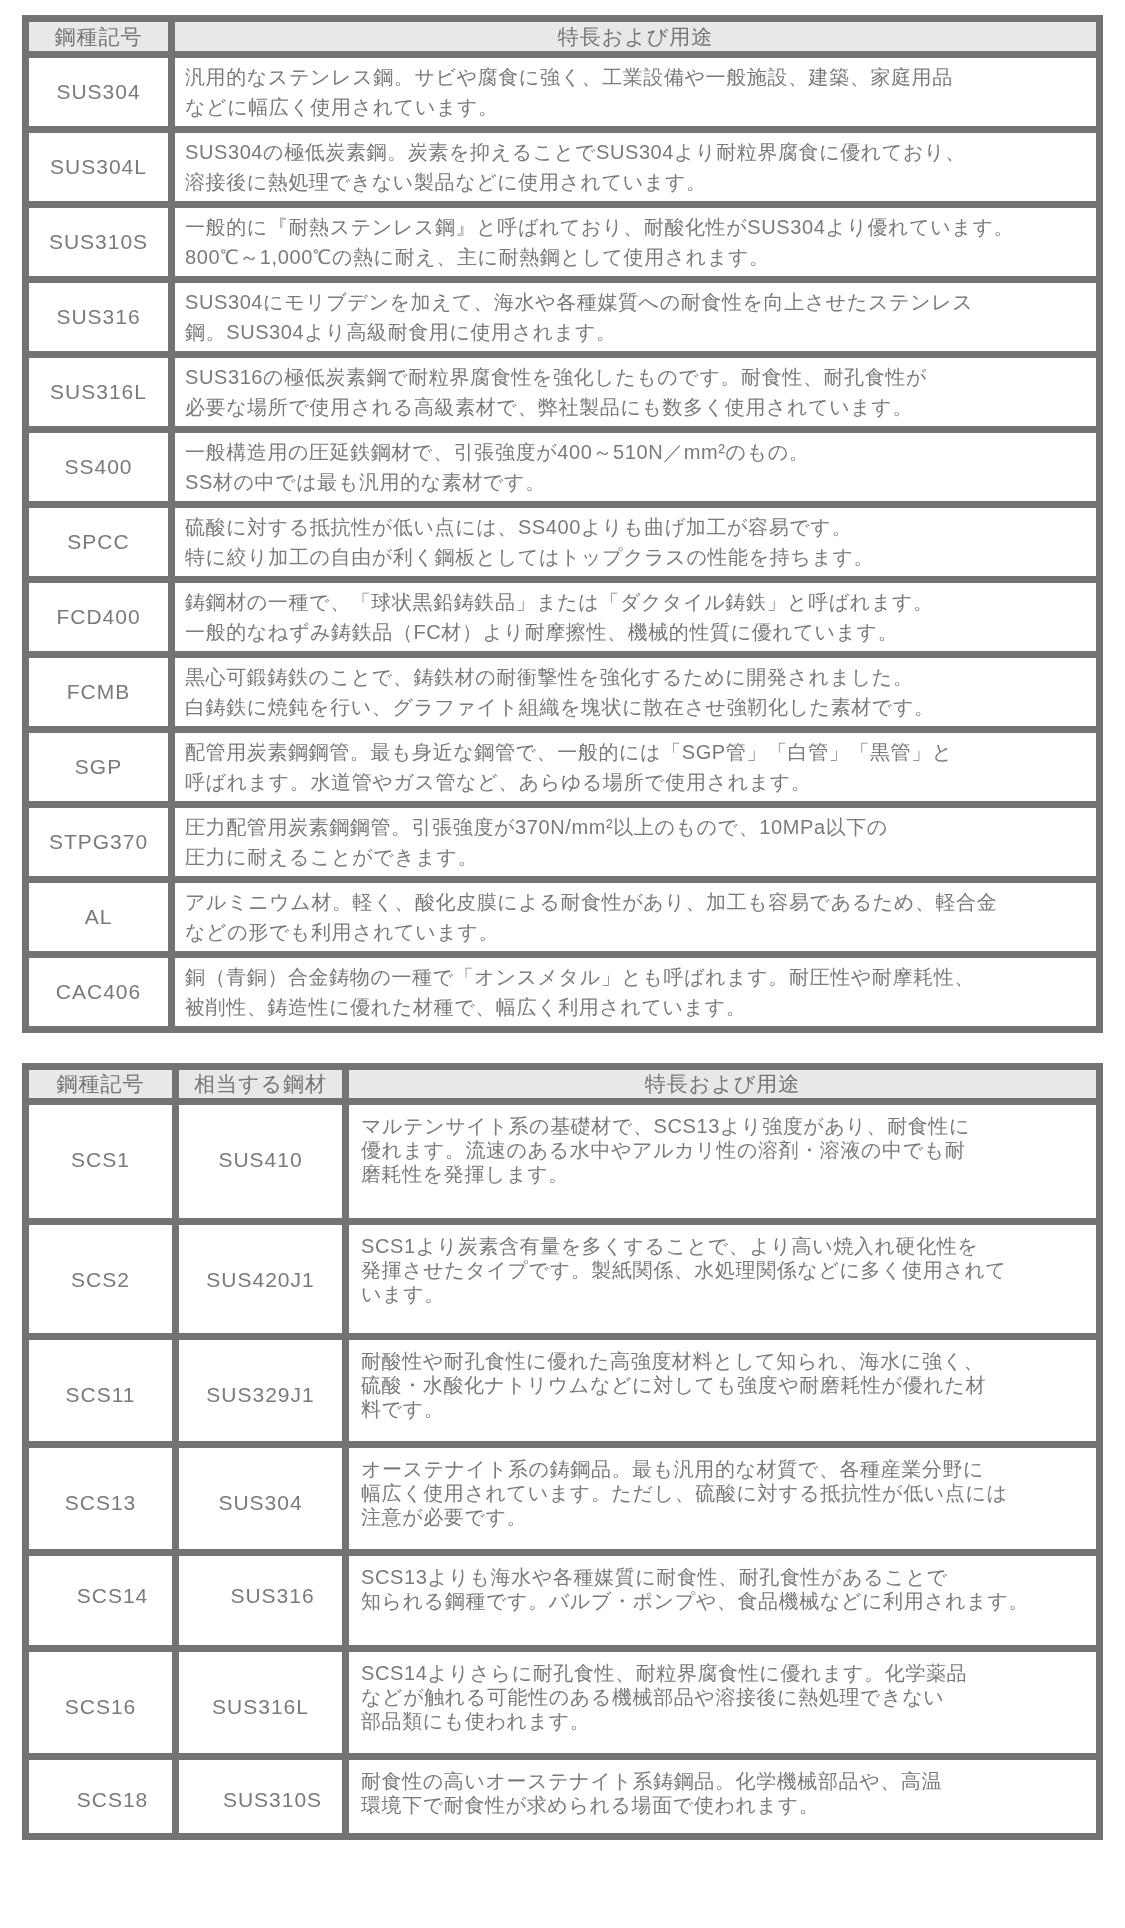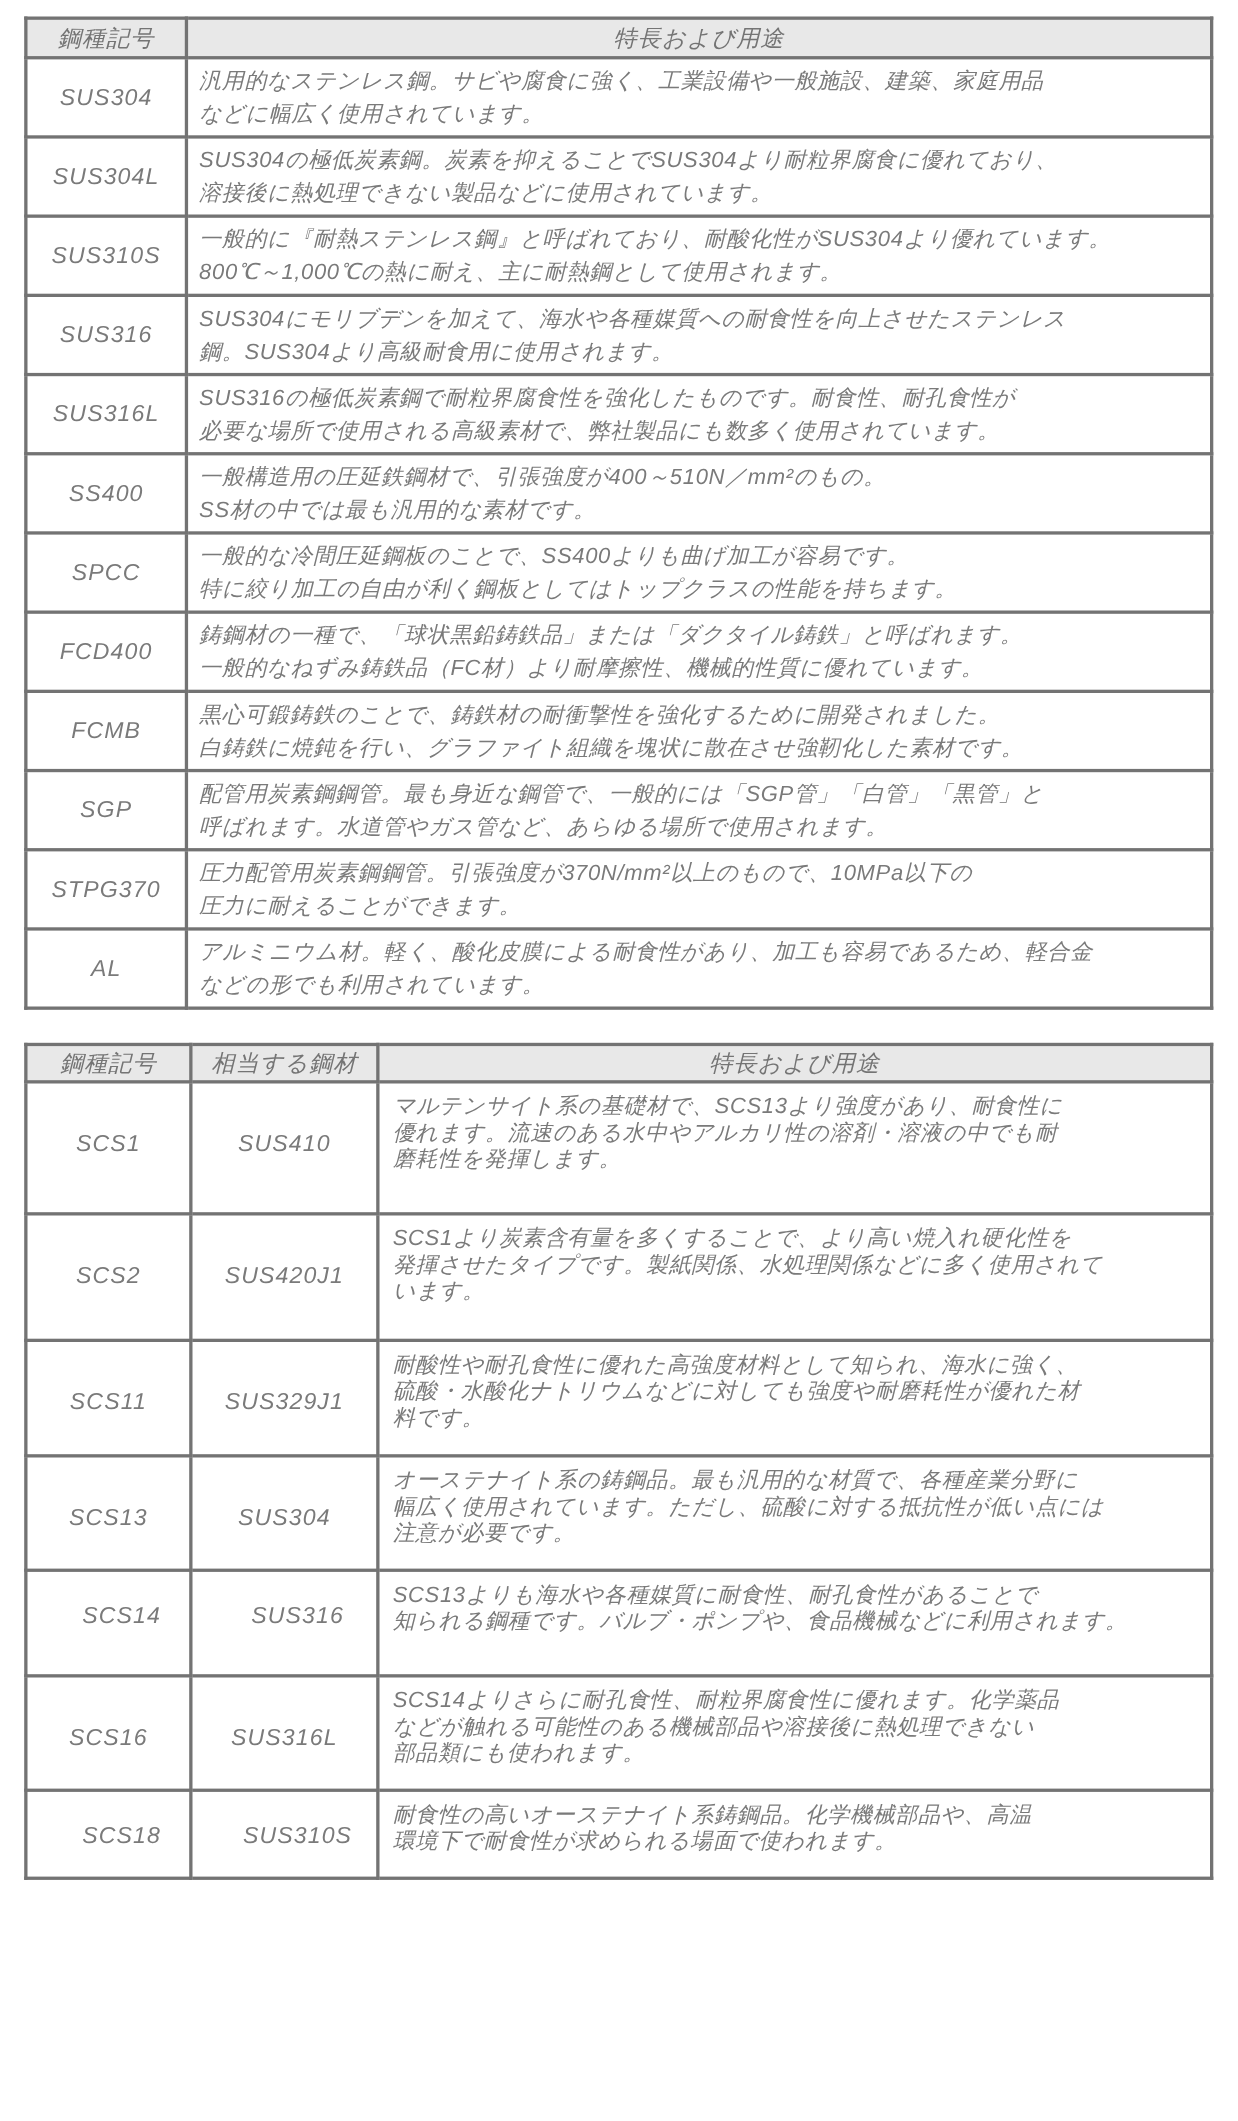--- a/index.html
+++ b/index.html
@@ -12,21 +12,21 @@
   }
   .page { padding:15px 22px 0 22px; }
 
   table.tbl {
     border-collapse:collapse;
     table-layout:fixed;
     width:1081px;
     border:2px solid #5d5d5d;
     background:#ffffff;
   }
-  .tbl th, .tbl td { border:3px solid #737373;font-style:italic; }
+  .tbl th, .tbl td { border:7px solid #737373; }
 
   .tbl thead th {
     background:#e8e8e8;
     font-weight:normal;
     font-size:21px;
     letter-spacing:1px;
     text-align:center;
     color:#747474;
   }
   .t1 thead tr { height:36px; }
@@ -123,21 +123,21 @@
         <td class="desc">SUS316の極低炭素鋼で耐粒界腐食性を強化したものです。耐食性、耐孔食性が
 必要な場所で使用される高級素材で、弊社製品にも数多く使用されています。</td>
       </tr>
       <tr>
         <td class="code">SS400</td>
         <td class="desc">一般構造用の圧延鉄鋼材で、引張強度が400～510N／mm²のもの。
 SS材の中では最も汎用的な素材です。</td>
       </tr>
       <tr>
         <td class="code">SPCC</td>
-        <td class="desc">一般的な冷間圧延鋼板のことで、SS400よりも曲げ加工が容易です。
+        <td class="desc">硫酸に対する抵抗性が低い点には、SS400よりも曲げ加工が容易です。
 特に絞り加工の自由が利く鋼板としてはトップクラスの性能を持ちます。</td>
       </tr>
       <tr>
         <td class="code">FCD400</td>
         <td class="desc">鋳鋼材の一種で、「球状黒鉛鋳鉄品」または「ダクタイル鋳鉄」と呼ばれます。
 一般的なねずみ鋳鉄品（FC材）より耐摩擦性、機械的性質に優れています。</td>
       </tr>
       <tr>
         <td class="code">FCMB</td>
         <td class="desc">黒心可鍛鋳鉄のことで、鋳鉄材の耐衝撃性を強化するために開発されました。
@@ -150,20 +150,25 @@
       </tr>
       <tr>
         <td class="code">STPG370</td>
         <td class="desc">圧力配管用炭素鋼鋼管。引張強度が370N/mm²以上のもので、10MPa以下の
 圧力に耐えることができます。</td>
       </tr>
       <tr>
         <td class="code">AL</td>
         <td class="desc">アルミニウム材。軽く、酸化皮膜による耐食性があり、加工も容易であるため、軽合金
 などの形でも利用されています。</td>
+      </tr>
+      <tr>
+        <td class="code">CAC406</td>
+        <td class="desc">銅（青銅）合金鋳物の一種で「オンスメタル」とも呼ばれます。耐圧性や耐摩耗性、
+被削性、鋳造性に優れた材種で、幅広く利用されています。</td>
       </tr>
     </tbody>
   </table>
 
   <table class="tbl t2">
     <colgroup>
         <col class="c-code">
         <col class="c-equiv">
         <col class="c-desc">
       </colgroup>

